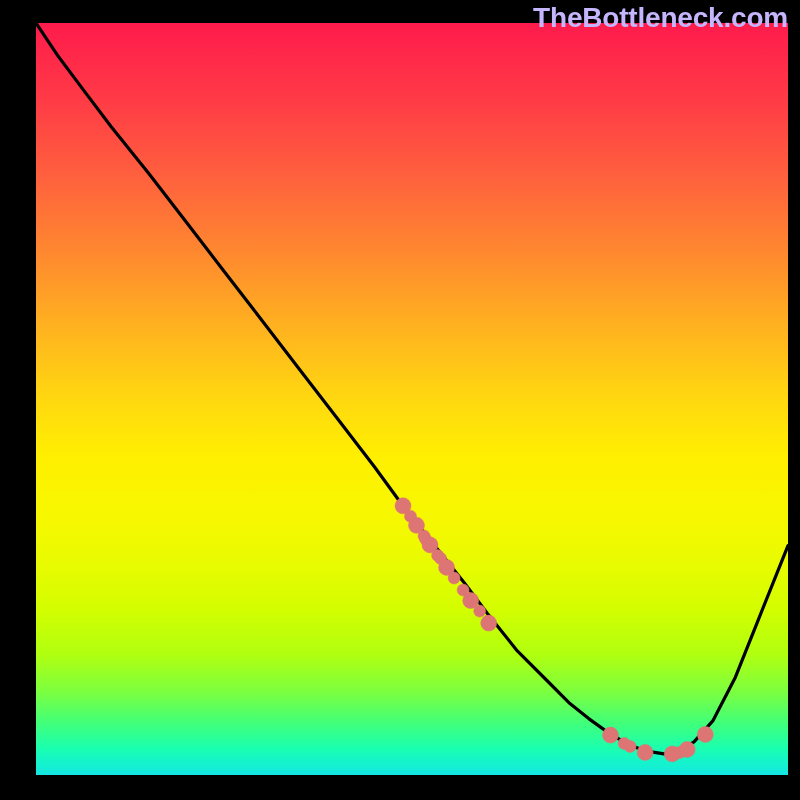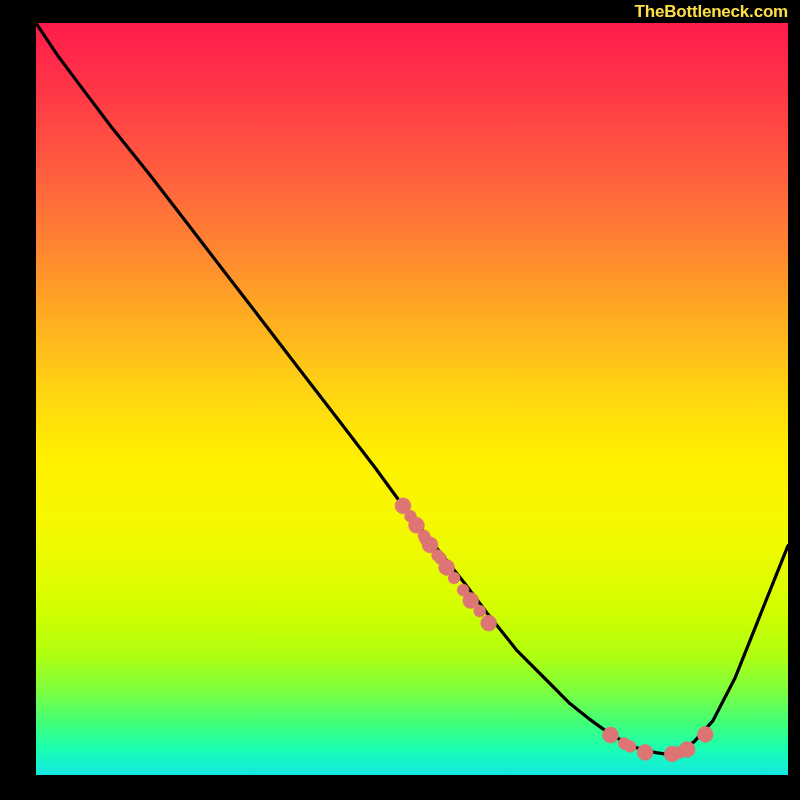--- a/index.html
+++ b/index.html
@@ -39,23 +39,23 @@
       #15f5c8 98%,
       #15efd4 99%,
       #14e4e4 100%
     );
   }
   .watermark {
     position: absolute;
     top: 2px;
     right: 12px;
     font-family: Arial, Helvetica, sans-serif;
-    font-size: 17px;
+    font-size: 28px;
     font-weight: 600;
-    color: #fde047;
+    color: #c4b5fd;
     letter-spacing: -0.2px;
   }
   svg.overlay {
     position: absolute;
     left: 36px;
     top: 23px;
     width: 752px;
     height: 752px;
   }
   

